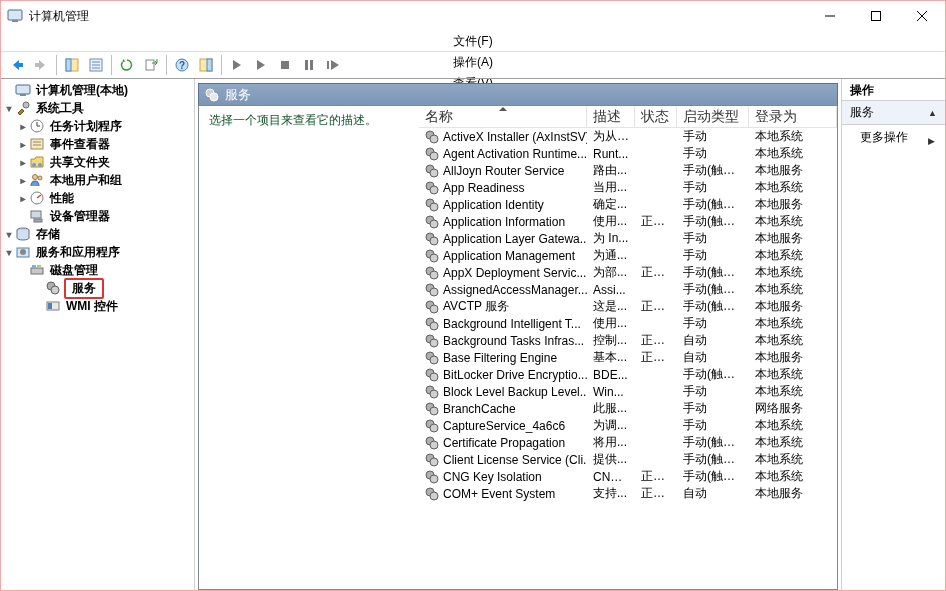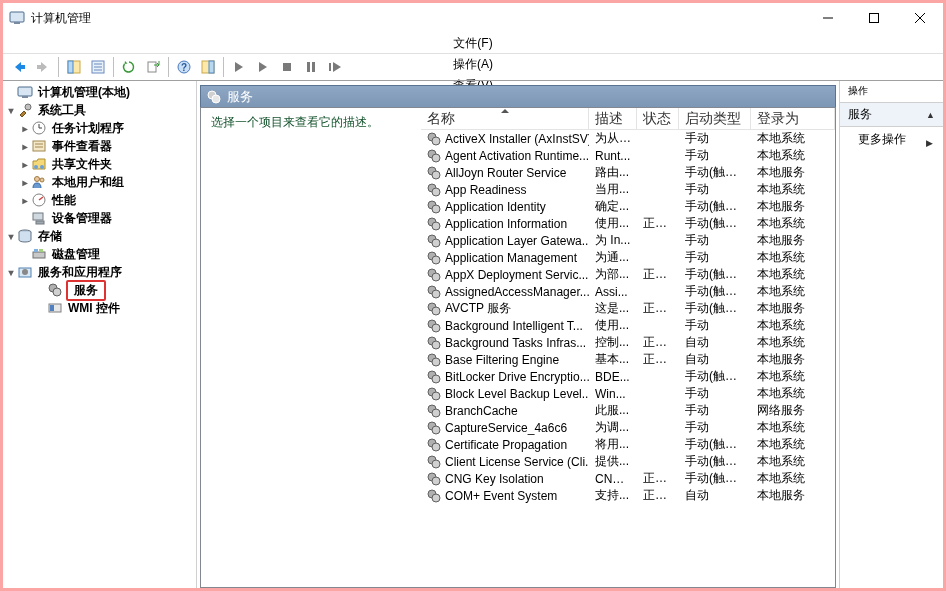--- a/index.html
+++ b/index.html
@@ -1,17 +1,17 @@
 <!DOCTYPE html>
 <html><head>
 <meta charset="utf-8">
 <style>
   * { box-sizing: border-box; font-family: "Segoe UI", "Microsoft YaHei", sans-serif; }
   html, body { margin: 0; padding: 0; width: 946px; height: 591px; overflow: hidden; background: #fff; }
-  .window { width: 946px; height: 591px; border: 3px solid #fca5a5; display: flex; flex-direction: column; }
+  .window { width: 946px; height: 591px; border: 1px solid #fca5a5; display: flex; flex-direction: column; }
 
   
   .titlebar { height: 30px; display: flex; align-items: center; padding: 0 0 0 6px; }
   .app-icon { width: 16px; height: 16px; margin-right: 6px; }
   .title { font-size: 12px; flex: 1; }
   .win-btns { display: flex; }
   .win-btn { width: 46px; height: 30px; display: flex; align-items: center; justify-content: center; font-size: 12px; color: #000; cursor: default; }
 
   
   .menubar { height: 20px; display: flex; align-items: center; padding: 0 4px; font-size: 12px; flex-direction: column; }
@@ -62,21 +62,21 @@
   .row { display: flex; height: 17px; align-items: center; cursor: default; }
   .cell { white-space: nowrap; overflow: hidden; text-overflow: ellipsis; padding: 0 6px; }
   .cell.name { flex: 0 0 168px; display: flex; align-items: center; }
   .cell.name .gear-svc { margin-right: 4px; flex-shrink: 0; }
   .cell.desc { flex: 0 0 48px; }
   .cell.state { flex: 0 0 42px; }
   .cell.start { flex: 0 0 72px; }
   .cell.logon { flex: 1; }
 
   
-  .ap-header { height: 22px; border-bottom: 1px solid #d0d0d0; background: #fff; padding: 3px 8px; font-size: 10px; font-weight: 400; }
+  .ap-header { height: 22px; border-bottom: 1px solid #d0d0d0; background: #fff; padding: 3px 8px; font-size: 12px; font-weight: 700; }
   .ap-section { background: #eef3fa; padding: 3px 8px; border-bottom: 1px solid #d0d0d0; display: flex; justify-content: space-between; align-items: center; }
   .ap-section .tri { font-size: 9px; color: #333; }
   .ap-item { padding: 4px 10px 4px 18px; cursor: default; display: flex; justify-content: space-between; align-items: flex-end; }
   .ap-item .tri { font-size: 9px; color: #333; }
 
   .gear-svc { width: 14px; height: 14px; display: inline-block; }
 </style>
 </head>
 <body>
 
@@ -288,40 +288,40 @@
       <div class="tnode indent1">
         <span class="twist open"></span>
         <span class="ticon">
             <svg width="16" height="16">
               <ellipse cx="8" cy="4" rx="6" ry="2" fill="#c0d0e0" stroke="#607080"></ellipse>
               <path d="M2 4 L2 12 A6 2 0 0 0 14 12 L14 4" fill="#d0e0f0" stroke="#607080"></path>
             </svg>
           </span>
         <span class="tlabel">存储</span>
       </div>
+      <div class="tnode indent1">
+        <span class="twist open"></span>
+        <span class="ticon">
+            <svg width="16" height="16">
+              <rect x="2" y="4" width="12" height="9" fill="#d8e8f5" stroke="#5080b0"></rect>
+              <circle cx="8" cy="8" r="3" fill="#888"></circle>
+            </svg>
+          </span>
+        <span class="tlabel">服务和应用程序</span>
+      </div>
       <div class="tnode indent2">
         <span class="twist none"></span>
         <span class="ticon">
             <svg width="16" height="16">
               <rect x="2" y="6" width="12" height="6" fill="#c8c8c8" stroke="#707070"></rect>
               <rect x="3" y="3" width="4" height="3" fill="#80b0e0"></rect>
               <rect x="8" y="3" width="4" height="3" fill="#a0d080"></rect>
             </svg>
           </span>
         <span class="tlabel">磁盘管理</span>
-      </div>
-      <div class="tnode indent1">
-        <span class="twist open"></span>
-        <span class="ticon">
-            <svg width="16" height="16">
-              <rect x="2" y="4" width="12" height="9" fill="#d8e8f5" stroke="#5080b0"></rect>
-              <circle cx="8" cy="8" r="3" fill="#888"></circle>
-            </svg>
-          </span>
-        <span class="tlabel">服务和应用程序</span>
       </div>
       <div class="tnode indent3">
         <span class="twist none"></span>
         <span class="ticon">
             <svg width="14" height="14">
               <circle cx="5" cy="5" r="4" fill="#b0b0b0" stroke="#606060"></circle>
               <circle cx="9" cy="9" r="4" fill="#d0d0d0" stroke="#606060"></circle>
             </svg>
           </span>
         <span class="tlabel highlight-box">服务</span>

